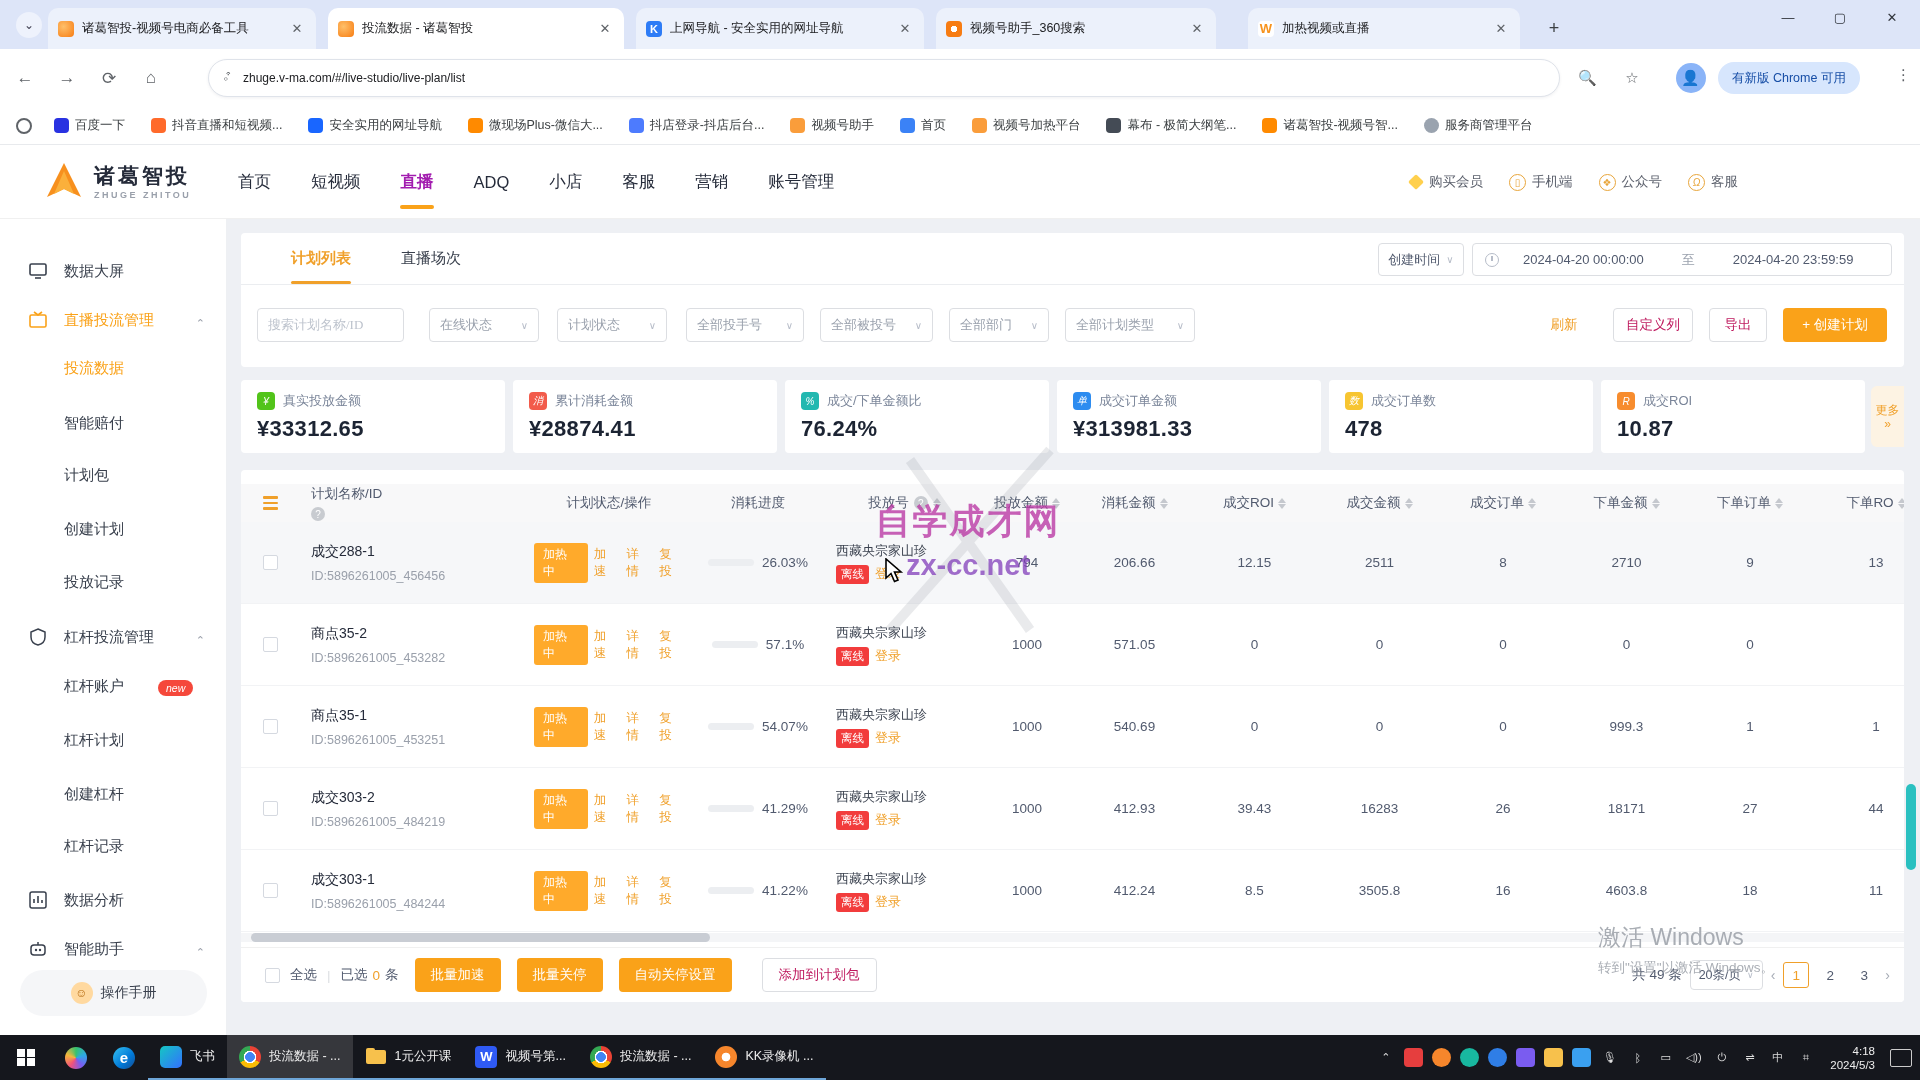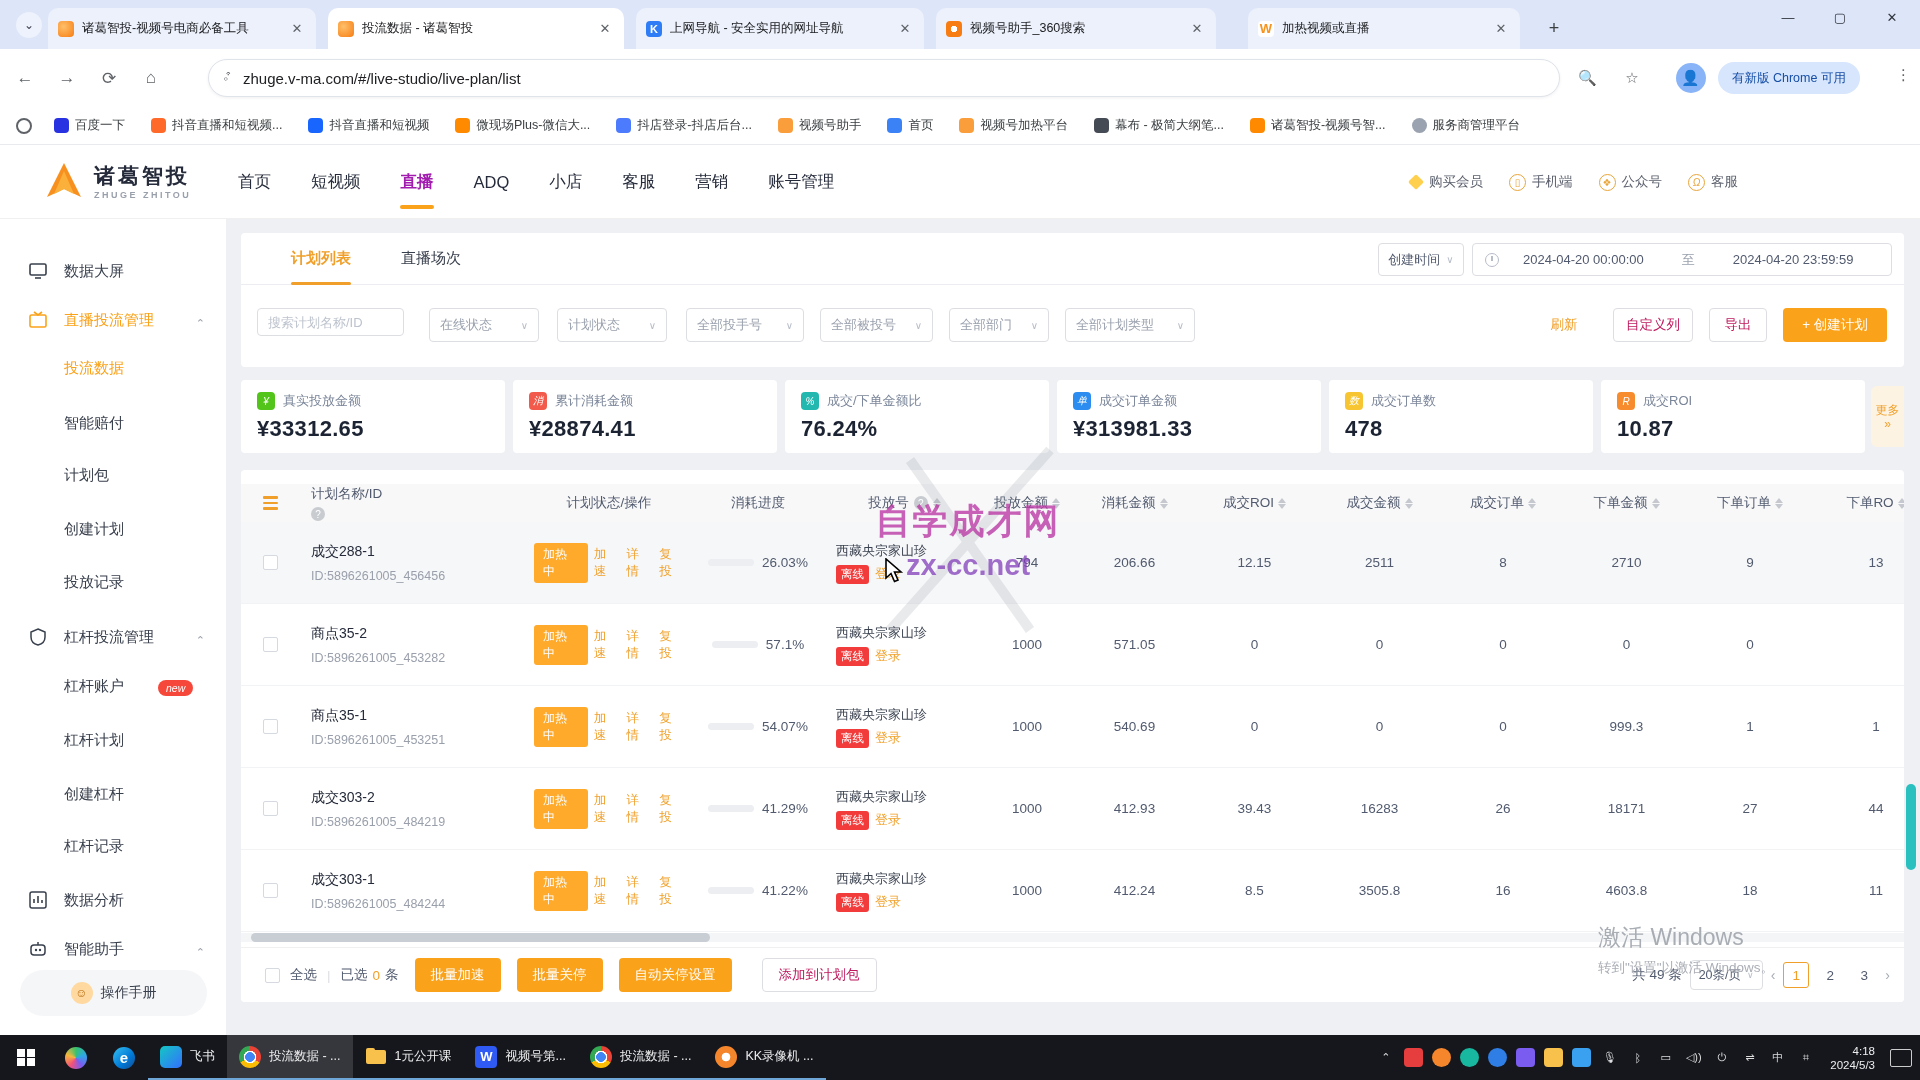--- a/index.html
+++ b/index.html
@@ -18,21 +18,21 @@
 .fav-k{background:#2e7cf6;color:#fff;font-size:11px;font-weight:bold;display:flex;align-items:center;justify-content:center}
 .fav-360{background:radial-gradient(circle,#fff 28%,#f77c12 30%);border-radius:50%}
 .fav-w{background:#fff;color:#f7931e;font-weight:bold;font-size:13px;display:flex;align-items:center;justify-content:center}
 .newtab{position:absolute;left:1540px;top:14px;width:28px;height:28px;color:#3c4043;font-size:18px;display:flex;align-items:center;justify-content:center}
 .winctl{position:absolute;top:0;height:34px;width:48px;display:flex;align-items:center;justify-content:center;color:#30343b;font-size:13px}
 
 .toolbar{position:absolute;left:0;top:49px;width:1920px;height:58px;background:#fff;display:flex;align-items:center}
 .navbtn{width:34px;height:34px;display:flex;align-items:center;justify-content:center;color:#5f6368;font-size:17px;border-radius:50%;margin-left:8px}
 .omnibox{position:absolute;left:208px;top:10px;width:1352px;height:38px;border:1px solid #dfe3ea;border-radius:19px;background:#fff;display:flex;align-items:center;box-shadow:0 1px 3px rgba(60,64,90,.08)}
 .siteinfo{width:34px;display:flex;align-items:center;justify-content:center;color:#5f6368}
-.url{font-size:15px;color:#202124}
+.url{font-size:12px;color:#202124}
 .tbicon{position:absolute;top:17px;width:24px;height:24px;color:#5f6368;display:flex;align-items:center;justify-content:center;font-size:15px}
 .avatar{position:absolute;left:1676px;top:14px;width:30px;height:30px;border-radius:50%;background:#8ab4f8;display:flex;align-items:center;justify-content:center;color:#fff;font-size:15px}
 .updatepill{position:absolute;left:1718px;top:13px;height:32px;padding:0 14px;border-radius:16px;background:#d7e6fd;color:#174ea6;font-size:12.5px;display:flex;align-items:center}
 .kebab{position:absolute;left:1896px;top:17px;color:#5f6368;font-size:15px}
 
 .bookmarks{position:absolute;left:0;top:107px;width:1920px;height:38px;background:#fff;border-bottom:1px solid #e8eaed;display:flex;align-items:center;padding-left:16px}
 .bm{display:flex;align-items:center;margin-right:26px;color:#3c4043;font-size:12.5px;white-space:nowrap}
 .bm .bfav{width:15px;height:15px;border-radius:4px;margin-right:6px}
 .globe{width:16px;height:16px;border-radius:50%;border:2px solid #5f6368;margin-right:22px}
 
@@ -55,30 +55,30 @@
 .sitem .sic{width:20px;height:20px;margin-left:28px;margin-right:16px;display:flex;align-items:center;justify-content:center}
 .sitem.child{padding-left:64px;color:#39404d}
 .sitem.orange{color:#faa219}
 .chev{position:absolute;right:22px;font-size:11px;color:#9aa0ab}
 .newbadge{position:absolute;left:158px;background:#f5483b;color:#fff;font-size:10.5px;border-radius:9px;padding:2px 8px;font-style:italic}
 .manual{position:absolute;left:20px;top:751px;width:187px;height:46px;background:#f5f6f8;border-radius:23px;display:flex;align-items:center;justify-content:center;gap:8px;font-size:14px;color:#39404d}
 .manual .mico{width:22px;height:22px;border-radius:50%;background:#ffd9a0;display:flex;align-items:center;justify-content:center;font-size:12px;color:#b4690e}
 
 .card{position:absolute;background:#fff;border-radius:4px}
 .card1{left:241px;top:233px;width:1663px;height:134px}
-.ctabs{position:absolute;left:0;top:0;width:100%;height:52px;border-bottom:1px solid #ebedf0;display:flex;align-items:center}
+.ctabs{position:absolute;left:0;top:0;width:100%;height:52px;border-bottom:1px solid #ebedf0;display:flex;align-items:flex-end}
 .ctab{margin-left:50px;font-size:15px;color:#39404d;position:relative;height:52px;display:flex;align-items:center}
 .ctab.active{color:#f0a02a;font-weight:bold}
 .ctab.active:after{content:"";position:absolute;bottom:0;left:0;width:100%;height:3px;background:#f0a02a;border-radius:2px}
 .sortbox{position:absolute;left:1137px;top:10px;width:86px;height:33px;border:1px solid #dcdee2;border-radius:4px;display:flex;align-items:center;justify-content:center;gap:6px;color:#515a6e;font-size:13px}
 .datebox{position:absolute;left:1231px;top:10px;width:420px;height:33px;border:1px solid #dcdee2;border-radius:4px;display:flex;align-items:center;gap:24px;padding:0 12px;color:#515a6e;font-size:13px}
 .clockic{width:14px;height:14px;border-radius:50%;border:1.5px solid #b6bcc8;position:relative}
 .clockic:after{content:"";position:absolute;left:5px;top:2px;width:1.5px;height:5px;background:#b6bcc8}
 .filterrow{position:absolute;left:0;top:62px;width:100%;height:60px;display:flex;align-items:center}
-.finput{position:absolute;left:16px;top:13px;width:147px;height:28px;border:1px solid #dcdee2;border-radius:4px;padding:0 10px;font-size:13px;color:#515a6e;font-family:Liberation Sans, sans-serif}
+.finput{position:absolute;left:16px;top:13px;width:147px;height:34px;border:1px solid #dcdee2;border-radius:4px;padding:0 10px;font-size:13px;color:#515a6e;font-family:Liberation Serif, serif}
 .finput::placeholder{color:#bdc3cd}
 .fsel{position:absolute;top:13px;height:34px;border:1px solid #dcdee2;border-radius:4px;display:flex;align-items:center;justify-content:space-between;padding:0 10px;color:#9aa1ad;font-size:13px}
 .fsel .sarr{color:#b6bcc8;font-size:10px;margin-left:8px}
 .btn{display:flex;align-items:center;justify-content:center;border-radius:4px;font-size:13.5px}
 .txtbtn{position:absolute;top:13px;height:34px;color:#f0a02a}
 .whitebtn{border:1px solid #dcdee2;color:#be185d;background:#fff}
 .orangebtn{background:#faa219;color:#fff;border:none}
 
 .statsrow{position:absolute;left:241px;top:380px;width:1624px;height:73px;display:flex;gap:8px}
 .scard{flex:1;background:#fff;border-radius:4px;padding:12px 16px}
@@ -220,21 +220,21 @@
     <span class="bm">
         <i class="bfav" style="background:#2932e1"></i>
         <span>百度一下</span>
       </span>
     <span class="bm">
         <i class="bfav" style="background:#ff6a2b"></i>
         <span>抖音直播和短视频...</span>
       </span>
     <span class="bm">
         <i class="bfav" style="background:#1966ff"></i>
-        <span>抖音直播和短视频</span>
+        <span>安全实用的网址导航</span>
       </span>
     <span class="bm">
         <i class="bfav" style="background:#ff8a00"></i>
         <span>微现场Plus-微信大...</span>
       </span>
     <span class="bm">
         <i class="bfav" style="background:#4d7bfe"></i>
         <span>抖店登录-抖店后台...</span>
       </span>
     <span class="bm">

